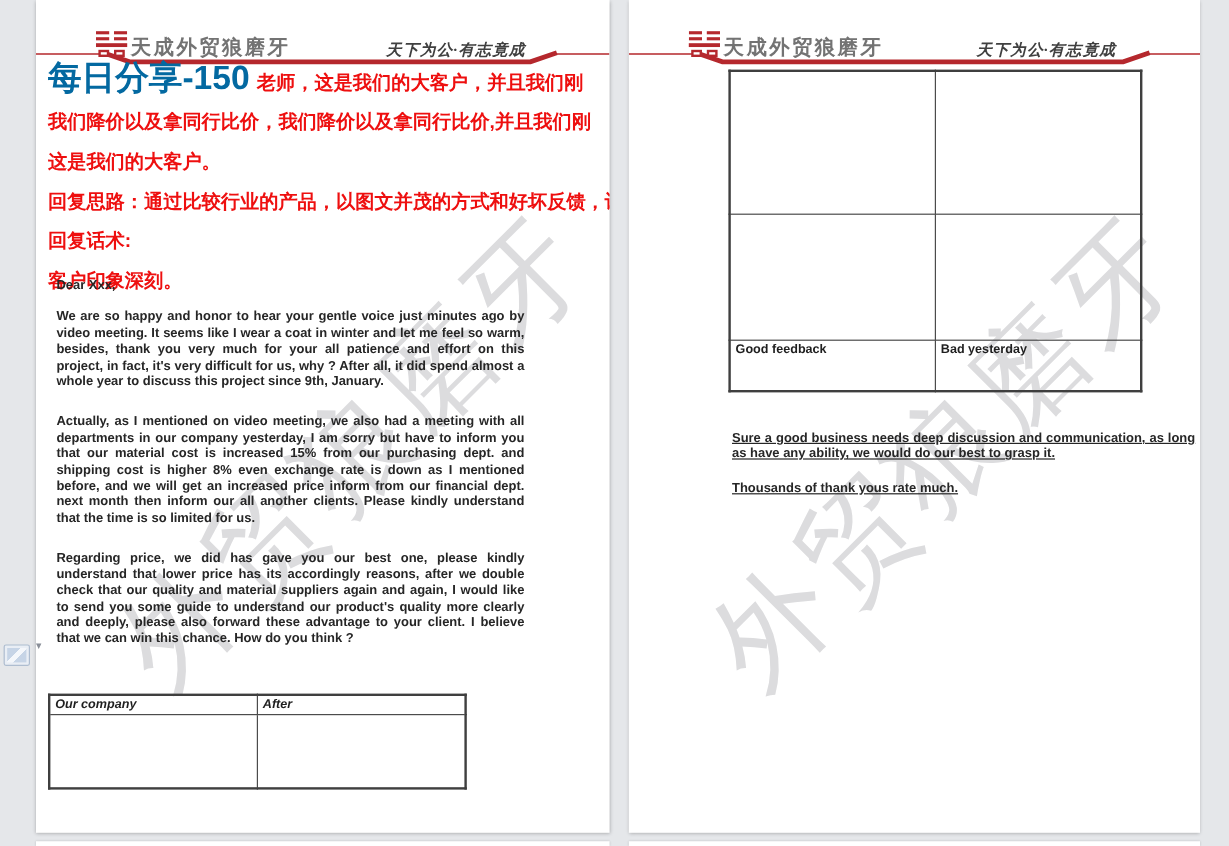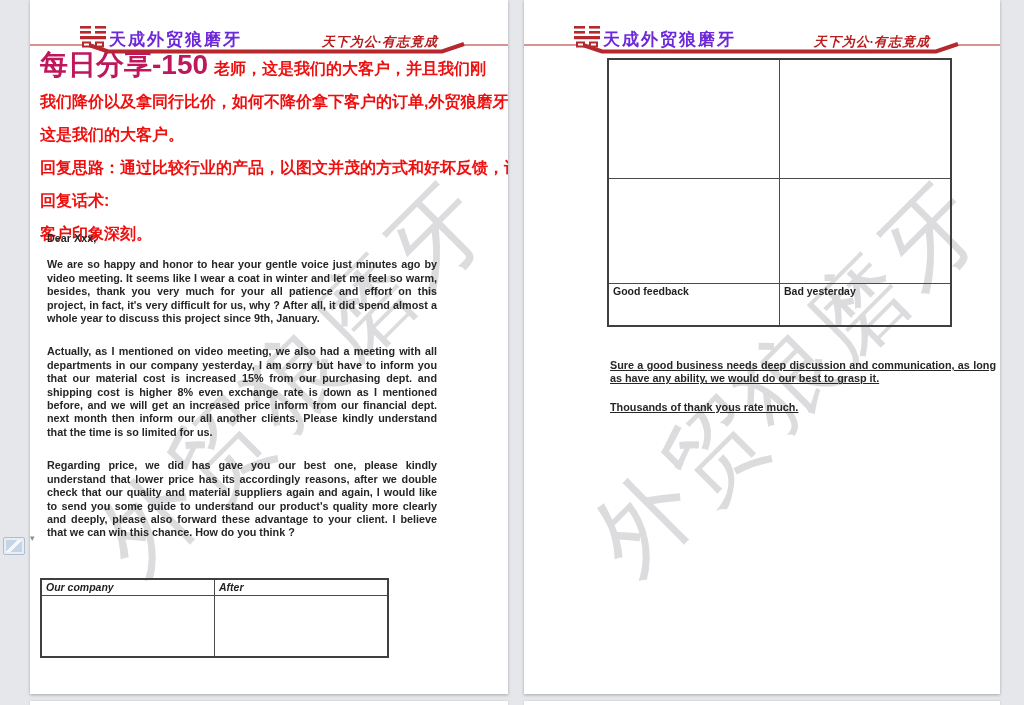--- a/index.html
+++ b/index.html
@@ -30,35 +30,35 @@
     transform:rotate(-45deg);
     z-index:0;pointer-events:none;line-height:1;
   }
   .content{position:relative;z-index:1;}
 
   
   .ribbon{position:absolute;left:0;top:0;width:100%;height:58px;}
   .logo-ic{position:absolute;left:50px;top:25px;}
   .logo-tx{
     position:absolute;left:79px;top:28px;
-    font-size:17px;font-weight:700;color:#6d28d9;
+    font-size:17px;font-weight:700;color:#737373;
     letter-spacing:2px;white-space:nowrap;
     font-family:"Liberation Serif", serif;
   }
   .slogan{
     position:absolute;right:70px;top:33px;
-    font-size:13px;font-weight:700;color:#b91c1c;
+    font-size:13px;font-weight:700;color:#404040;
     letter-spacing:1px;white-space:nowrap;font-style:italic;
     font-family:"Liberation Serif", serif;
   }
 
   
   .red-block{position:absolute;left:10px;top:48px;width:445px;z-index:1;}
   .rl{line-height:33px;font-size:16px;font-weight:700;color:#ee0f0f;white-space:nowrap;}
-  .big{font-size:28px;font-weight:700;color:#be185d;margin-right:6px;}
+  .big{font-size:28px;font-weight:700;color:#0369a1;margin-right:6px;}
 
   
   .eng{position:absolute;font-size:10.8px;line-height:13.4px;font-weight:700;color:#262626;text-align:justify;z-index:1;}
   #eng1{left:17px;top:232px;width:390px;}
   #eng2{left:86px;top:359px;width:386px;}
   .eng .salut{margin:0 0 13px 0;}
   .eng p{margin:0 0 20px 0;}
   .eng p.tight{margin:0 0 15px 0;text-decoration:underline;}
   .eng .close{margin:0;}
 
@@ -106,21 +106,21 @@
         <rect x="15" y="16.5" width="9" height="6"></rect>
       <rect x="4" y="18.5" width="5" height="2" fill="#ffffff"></rect>
         <rect x="17" y="18.5" width="5" height="2" fill="#ffffff"></rect>
     </g>
   </svg>
   <div class="logo-tx">天成外贸狼磨牙</div>
   <div class="slogan">天下为公·有志竟成</div>
 
   <div class="red-block content">
     <div class="rl"><span class="big">每日分享-150</span><span>老师，这是我们的大客户，并且我们刚</span></div>
-    <div class="rl">我们降价以及拿同行比价，如何不降价拿下客户的订单,外贸狼磨牙</div>
+    <div class="rl">我们降价以及拿同行比价，我们降价以及拿同行比价,并且我们刚</div>
     <div class="rl">这是我们的大客户。</div>
     <div class="rl">回复思路：通过比较行业的产品，以图文并茂的方式和好坏反馈，让</div>
     <div class="rl">回复话术:</div>
     <div class="rl">客户印象深刻。</div>
   </div>
 
   <div class="eng content" id="eng1">
     <div class="salut">Dear Xxx,</div>
     <p>We are so happy and honor to hear your gentle voice just minutes ago by video meeting. It seems like I wear a coat in winter and let me feel so warm, besides, thank you very much for your all patience and effort on this project, in fact, it's very difficult for us, why ? After all, it did spend almost a whole year to discuss this project since 9th, January.</p>
     <p>Actually, as I mentioned on video meeting, we also had a meeting with all departments in our company yesterday, I am sorry but have to inform you that our material cost is increased 15% from our purchasing dept. and shipping cost is higher 8% even exchange rate is down as I mentioned before, and we will get an increased price inform from our financial dept. next month then inform our all another clients. Please kindly understand that the time is so limited for us.</p>

